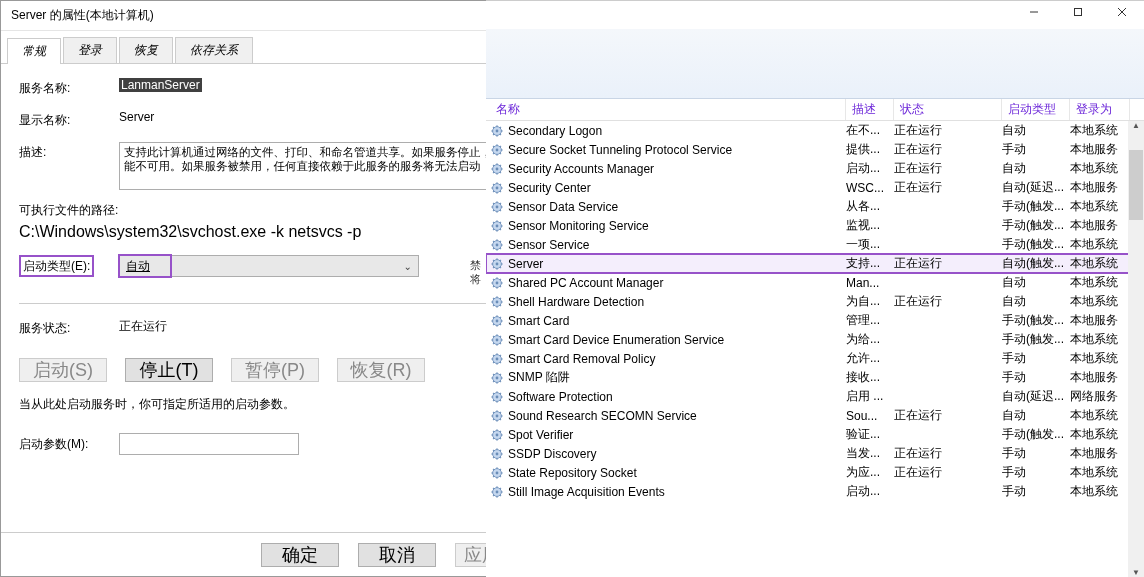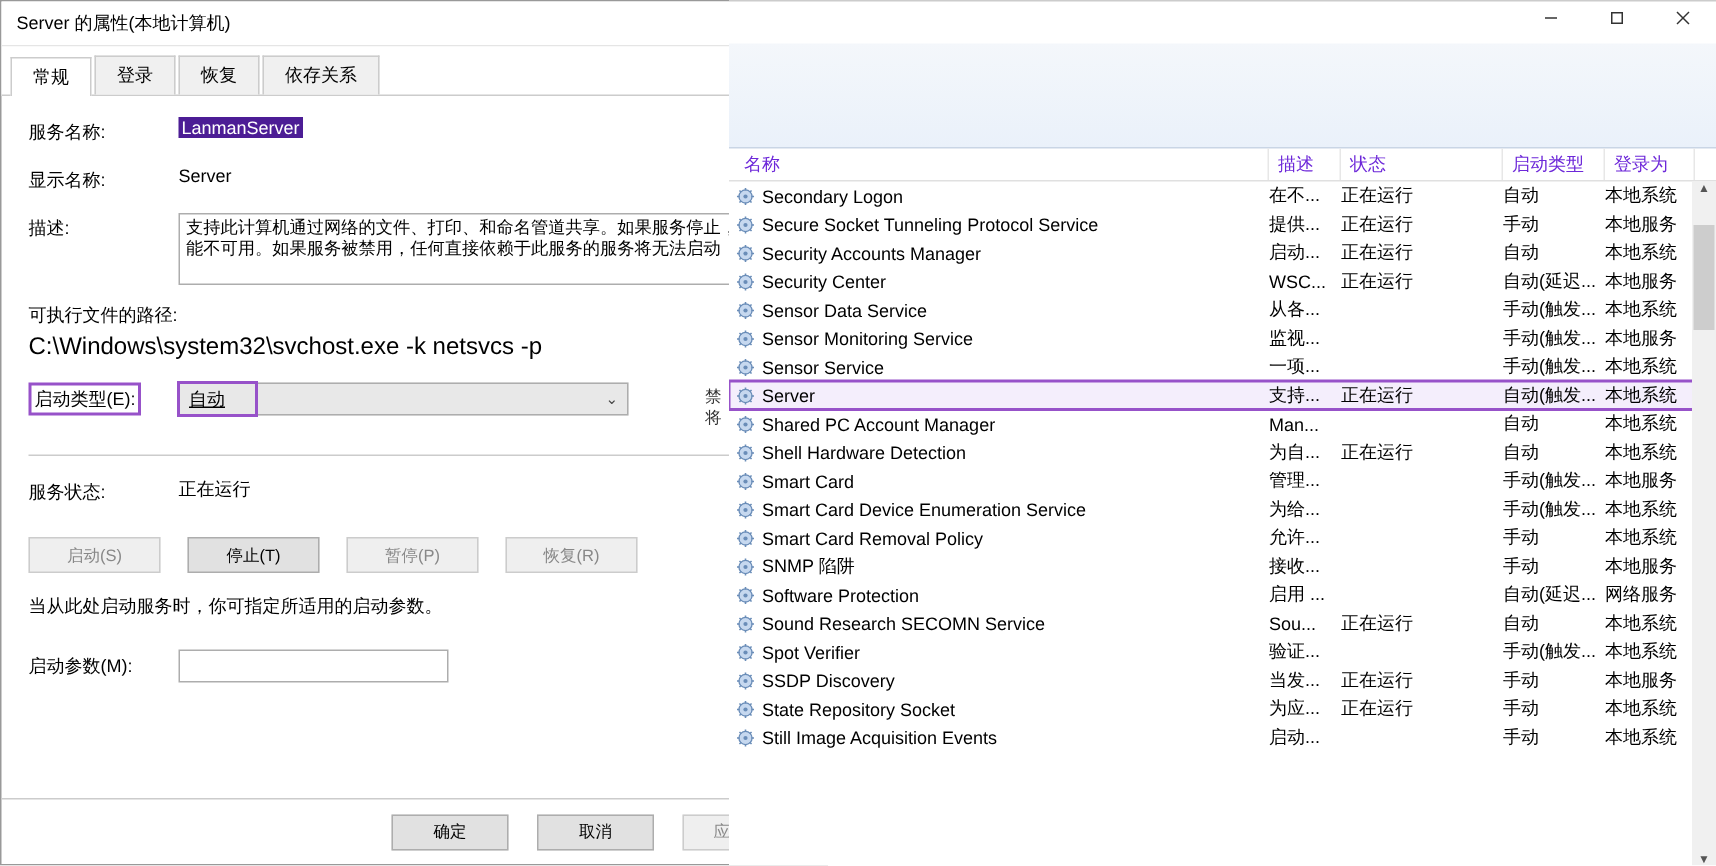--- a/index.html
+++ b/index.html
@@ -39,20 +39,21 @@
     display: flex; align-items: center; justify-content: center;
     font-size: 14px; color: #000;
   }
 
   .tabstrip {
     display: flex;
     padding: 6px 6px 0 6px;
     gap: 0;
     background: #fff;
     border-bottom: 1px solid #ccc;
+    font-style: italic;
   }
   .tab {
     padding: 4px 14px;
     border: 1px solid #ccc;
     border-bottom: none;
     background: #f0f0f0;
     margin-right: 2px;
     font-size: 12px;
   }
   .tab.active {
@@ -72,21 +73,21 @@
     align-items: flex-start;
     margin-bottom: 12px;
   }
   .form-label {
     width: 100px;
     flex: 0 0 100px;
     line-height: 20px;
   }
   .form-value { flex: 1; }
   .sel-text {
-    background: #4c1d95;
+    background: #404040;
     color: #fff;
     padding: 0 2px;
   }
   .desc-box {
     border: 1px solid #adadad;
     width: 100%;
     height: 48px;
     padding: 2px 4px;
     overflow: hidden;
     line-height: 14px;
@@ -138,21 +139,21 @@
   .btn-row {
     display: flex;
     gap: 18px;
     margin-top: 8px;
   }
   .btn {
     width: 88px; height: 24px;
     border: 1px solid #adadad;
     background: #e1e1e1;
     display: flex; align-items: center; justify-content: center;
-    font-size: 11px;
+    font-size: 18px;
   }
   .btn.disabled {
     color: #888;
     background: #efefef;
     border-color: #ccc;
   }
 
   .note { margin-top: 14px; }
 
   .param-row {

